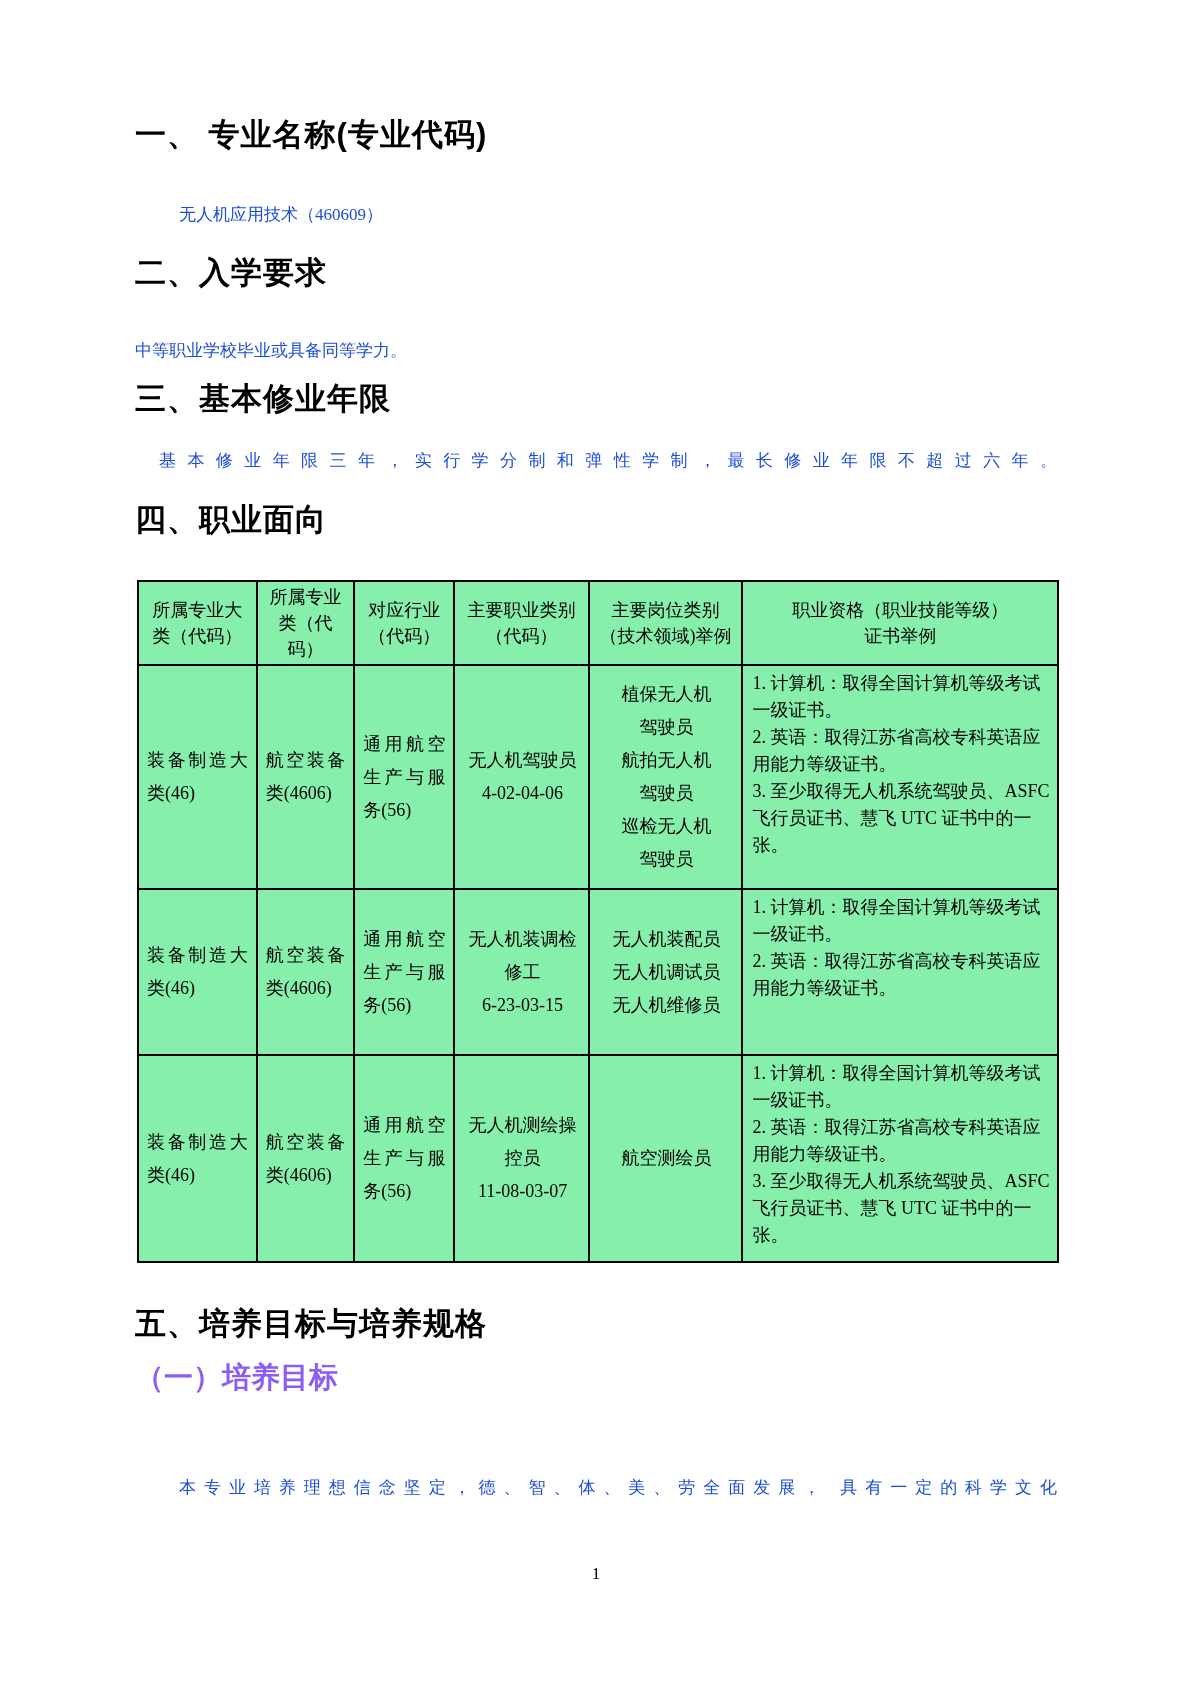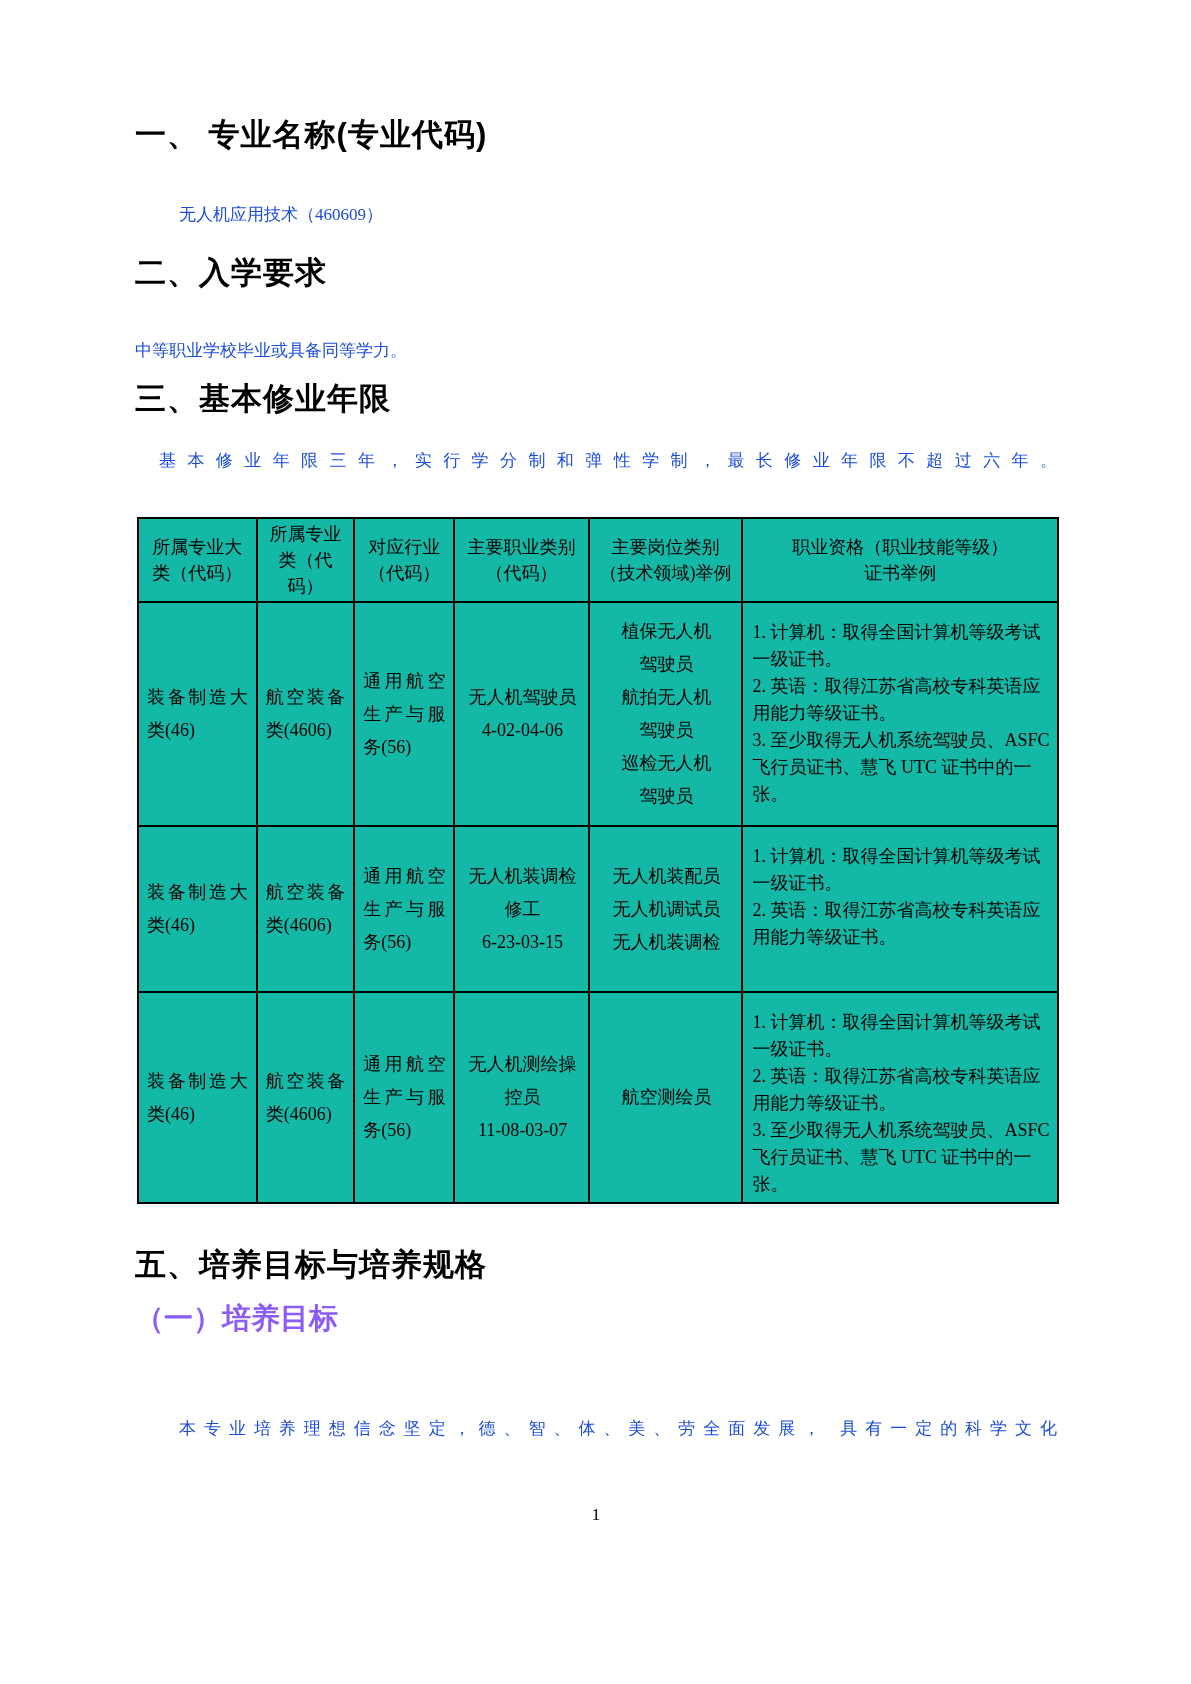--- a/index.html
+++ b/index.html
@@ -51,21 +51,21 @@
   .mt-tbl { margin-top: 42px; }
   .mt-s5  { margin-top: 42px; }
   .mt-sub { margin-top: 20px; }
   .mt-p5  { margin-top: 81px; }
 
   table.career {
     border-collapse: collapse;
     table-layout: fixed;
     width: 922px;
     margin-left: 2px;
-    background: #14b8a6;
+    background: #86efac;
   }
   table.career th, table.career td {
     border: 2px solid #000;
     font-weight: normal;
     font-size: 18px;
     color: #000;
     overflow: hidden;
   }
   table.career th {
     text-align: center;
@@ -89,21 +89,21 @@
     vertical-align: middle;
     line-height: 33px;
     white-space: pre-line;
     padding: 4px 8px 4px 10px;
     text-align: center;
   }
   td.c-cert {
     vertical-align: top;
     line-height: 27px;
     white-space: pre-line;
-    padding: 16px 6px 4px 9px;
+    padding: 4px 6px 4px 9px;
     text-align: left;
     margin-top: 48px;
   }
   .page-footer {
     margin-top: 61px;
     text-align: center;
     font-size: 17px;
     line-height: 22px;
   }
 </style>
@@ -114,20 +114,21 @@
 
   <h1 class="h-major mt-s1">一、 专业名称(专业代码)</h1>
   <p class="body-text indent mt-p1">无人机应用技术（460609）</p>
 
   <h1 class="h-major mt-s2">二、入学要求</h1>
   <p class="body-text mt-p2">中等职业学校毕业或具备同等学力。</p>
 
   <h1 class="h-major mt-s3">三、基本修业年限</h1>
   <p class="body-text indent-sm justify-full mt-p3">基本修业年限三年，实行学分制和弹性学制，最长修业年限不超过六年。</p>
 
+  <h1 class="h-major mt-s4">四、职业面向</h1>
 
   <table class="career mt-tbl">
     <colgroup>
       <col style="width:12.9%">
       <col style="width:10.6%">
       <col style="width:10.9%">
       <col style="width:14.6%">
       <col style="width:16.7%">
       <col style="width:34.3%">
     </colgroup>
@@ -169,21 +170,21 @@
       </tr>
       <tr class="row-2">
         <td class="c-just">装备制造大类(46)</td>
         <td class="c-just">航空装备类(4606)</td>
         <td class="c-just">通用航空生产与服务(56)</td>
         <td class="c-pre">无人机装调检
 修工
 6-23-03-15</td>
         <td class="c-pre">无人机装配员
 无人机调试员
-无人机装调检</td>
+无人机维修员</td>
         <td class="c-cert">1. 计算机：取得全国计算机等级考试
 一级证书。
 2. 英语：取得江苏省高校专科英语应
 用能力等级证书。</td>
       </tr>
       <tr class="row-3">
         <td class="c-just">装备制造大类(46)</td>
         <td class="c-just">航空装备类(4606)</td>
         <td class="c-just">通用航空生产与服务(56)</td>
         <td class="c-pre">无人机测绘操

